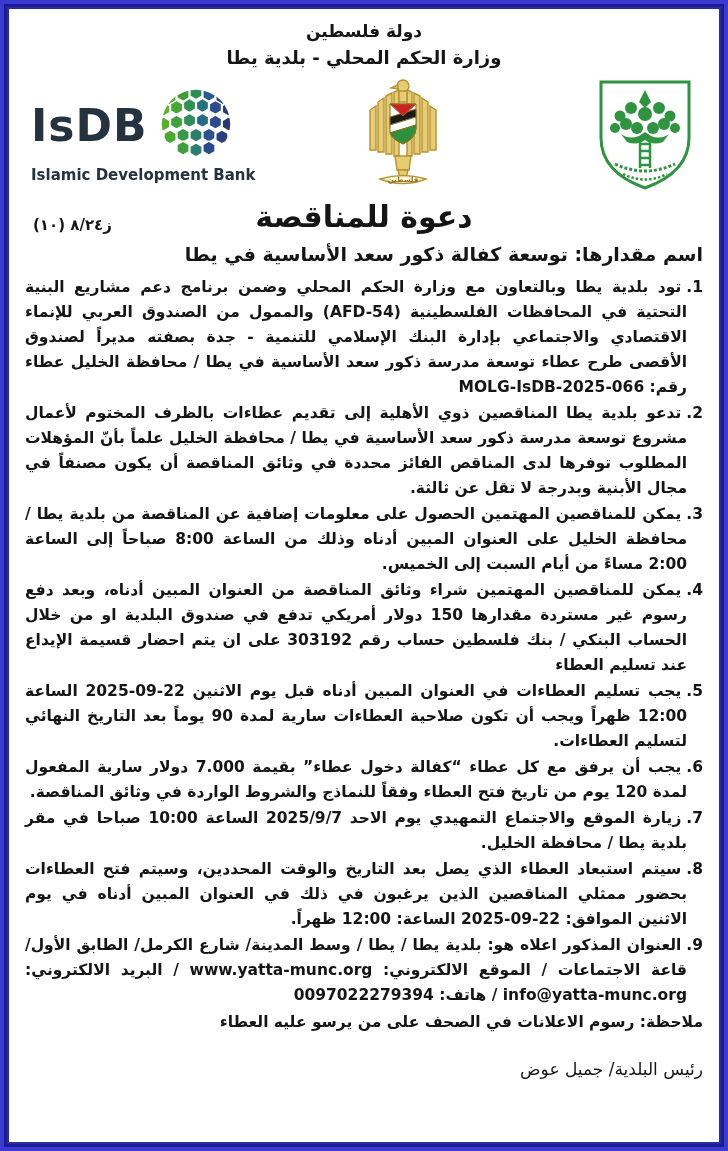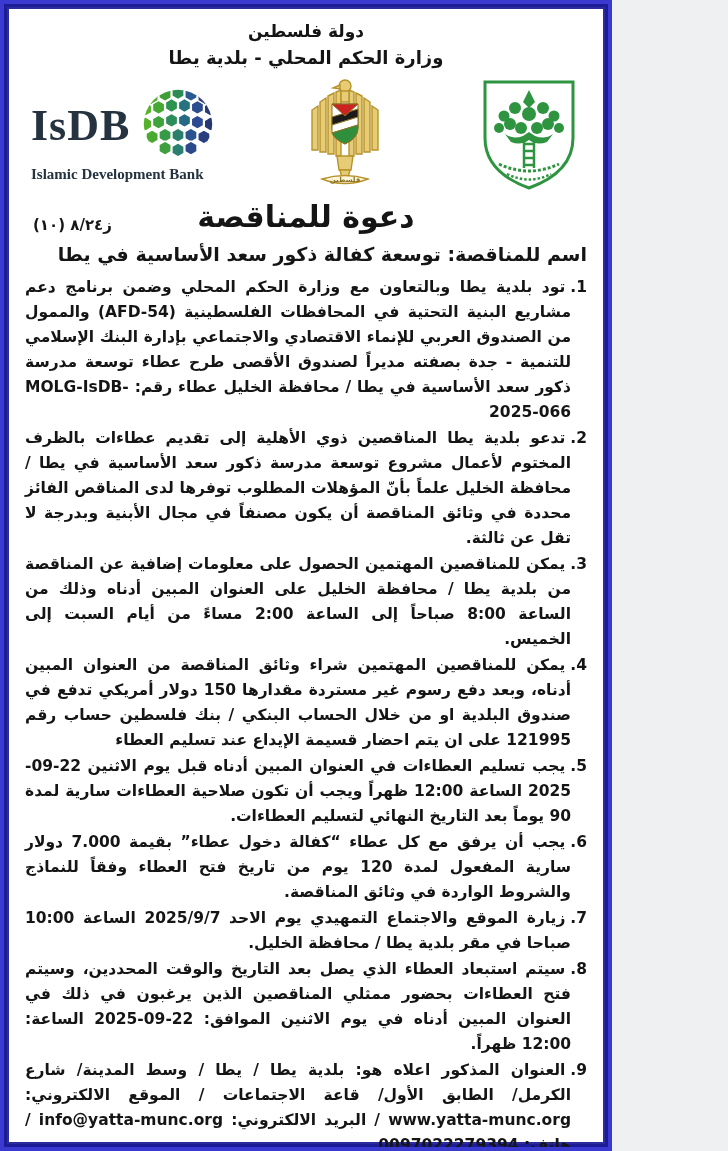--- a/index.html
+++ b/index.html
@@ -1,18 +1,18 @@
 <!DOCTYPE html>
 <html><head>
 <meta charset="utf-8">
 <style>
   html,body{margin:0;padding:0;background:#eef0f2;}
   .page{
     position:relative;
-    width:612px;height:1151px;
+    width:728px;height:1151px;
     box-sizing:border-box;
     background:#ffffff;
     border:4px solid #3a3ad0;
     overflow:hidden;
     font-family:"DejaVu Sans",sans-serif;
   }
   .frame-mid{
     position:absolute;inset:0;
     border:4px solid #1c1c96;
   }
@@ -26,21 +26,21 @@
   }
   .hdr-line{ text-align:center; font-weight:bold; }
   .country{ font-size:17px; margin:2px 0 6px 0; }
   .ministry{ font-size:18px; margin:0 0 6px 0; }
 
   .logo-row{
     direction:ltr;
     display:flex; align-items:center; justify-content:space-between;
     height:122px; padding:0 6px;
   }
-  .isdb{ width:225px; color:#24333f;font-family:Liberation Serif, serif; }
+  .isdb{ width:225px; color:#24333f; }
   .isdb-top{ display:flex; align-items:center; gap:6px; }
   .isdb-acronym{ font-size:44px; font-weight:bold; letter-spacing:1px; line-height:1; }
   .isdb-ar{ font-size:19px; font-weight:bold; direction:rtl; text-align:left; margin-top:2px; }
   .isdb-en{ font-size:15px; font-weight:bold; margin-top:1px; }
   .emblem-wrap{ width:110px; display:flex; justify-content:flex-start; }
   .muni-wrap{ width:120px; display:flex; justify-content:flex-end; }
 
   .title-block{ position:relative; text-align:center; margin-top:2px; }
   .main-title{ font-size:30px; font-weight:bold; line-height:1.25; }
   .ref-no{
@@ -195,29 +195,29 @@
         </svg>
       </div>
     </div>
 
     <div class="title-block">
       <div class="main-title">دعوة للمناقصة</div>
       <div class="ref-no">ز٨/٢٤ (١٠)</div>
     </div>
 
     <div class="tender-line">
-      <span>اسم للمناقصة:</span>
+      <span>اسم مقدارها:</span>
       <span>توسعة كفالة ذكور سعد الأساسية في يطا</span>
     </div>
 
     <div class="items">
       <p class="item"><span class="num">1.</span><span>تود بلدية يطا وبالتعاون مع وزارة الحكم المحلي وضمن برنامج دعم مشاريع البنية التحتية في المحافظات الفلسطينية (AFD-54) والممول من الصندوق العربي للإنماء الاقتصادي والاجتماعي بإدارة البنك الإسلامي للتنمية - جدة بصفته مديراً لصندوق الأقصى طرح عطاء توسعة مدرسة ذكور سعد الأساسية في يطا / محافظة الخليل عطاء رقم: MOLG-IsDB-2025-066</span></p>
       <p class="item"><span class="num">2.</span><span>تدعو بلدية يطا المناقصين ذوي الأهلية إلى تقديم عطاءات بالظرف المختوم لأعمال مشروع توسعة مدرسة ذكور سعد الأساسية في يطا / محافظة الخليل علماً بأنّ المؤهلات المطلوب توفرها لدى المناقص الفائز محددة في وثائق المناقصة أن يكون مصنفاً في مجال الأبنية وبدرجة لا تقل عن ثالثة.</span></p>
       <p class="item"><span class="num">3.</span><span>يمكن للمناقصين المهتمين الحصول على معلومات إضافية عن المناقصة من بلدية يطا / محافظة الخليل على العنوان المبين أدناه وذلك من الساعة 8:00 صباحاً إلى الساعة 2:00 مساءً من أيام السبت إلى الخميس.</span></p>
-      <p class="item"><span class="num">4.</span><span>يمكن للمناقصين المهتمين شراء وثائق المناقصة من العنوان المبين أدناه، وبعد دفع رسوم غير مستردة مقدارها 150 دولار أمريكي تدفع في صندوق البلدية او من خلال الحساب البنكي / بنك فلسطين حساب رقم 121995 على ان يتم احضار قسيمة الإيداع عند تسليم العطاء</span></p>
+      <p class="item"><span class="num">4.</span><span>يمكن للمناقصين المهتمين شراء وثائق المناقصة من العنوان المبين أدناه، وبعد دفع رسوم غير مستردة مقدارها 150 دولار أمريكي تدفع في صندوق البلدية او من خلال الحساب البنكي / بنك فلسطين حساب رقم 303192 على ان يتم احضار قسيمة الإيداع عند تسليم العطاء</span></p>
       <p class="item"><span class="num">5.</span><span>يجب تسليم العطاءات في العنوان المبين أدناه قبل يوم الاثنين 22-09-2025 الساعة 12:00 ظهراً ويجب أن تكون صلاحية العطاءات سارية لمدة 90 يوماً بعد التاريخ النهائي لتسليم العطاءات.</span></p>
       <p class="item"><span class="num">6.</span><span>يجب أن يرفق مع كل عطاء “كفالة دخول عطاء” بقيمة 7.000 دولار سارية المفعول لمدة 120 يوم من تاريخ فتح العطاء وفقاً للنماذج والشروط الواردة في وثائق المناقصة.</span></p>
       <p class="item"><span class="num">7.</span><span>زيارة الموقع والاجتماع التمهيدي يوم الاحد 2025/9/7 الساعة 10:00 صباحا في مقر بلدية يطا / محافظة الخليل.</span></p>
       <p class="item"><span class="num">8.</span><span>سيتم استبعاد العطاء الذي يصل بعد التاريخ والوقت المحددين، وسيتم فتح العطاءات بحضور ممثلي المناقصين الذين يرغبون في ذلك في العنوان المبين أدناه في يوم الاثنين الموافق: 22-09-2025 الساعة: 12:00 ظهراً.</span></p>
       <p class="item"><span class="num">9.</span><span>العنوان المذكور اعلاه هو: بلدية يطا / يطا / وسط المدينة/ شارع الكرمل/ الطابق الأول/ قاعة الاجتماعات / الموقع الالكتروني: www.yatta-munc.org / البريد الالكتروني: info@yatta-munc.org / هاتف: 0097022279394</span></p>
     </div>
 
     <div class="note-line">ملاحظة: رسوم الاعلانات في الصحف على من يرسو عليه العطاء</div>
     <div class="signature">رئيس البلدية/ جميل عوض</div>
 

